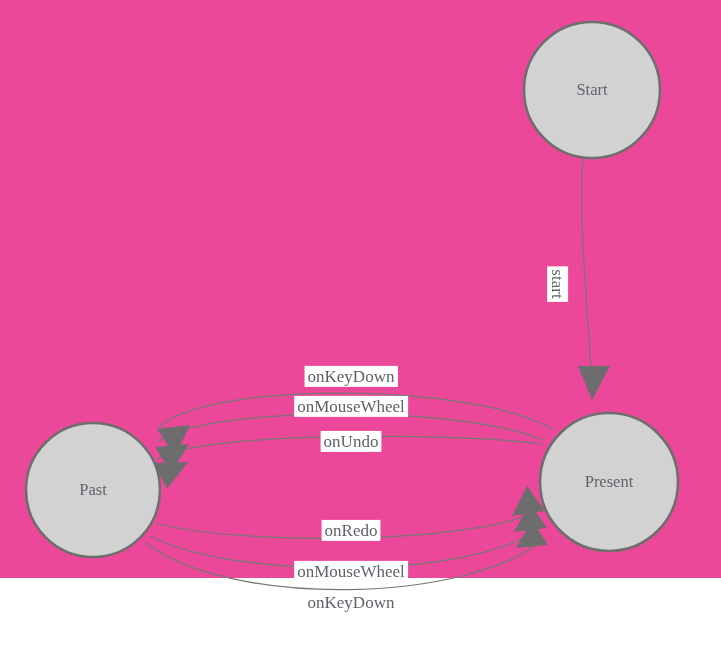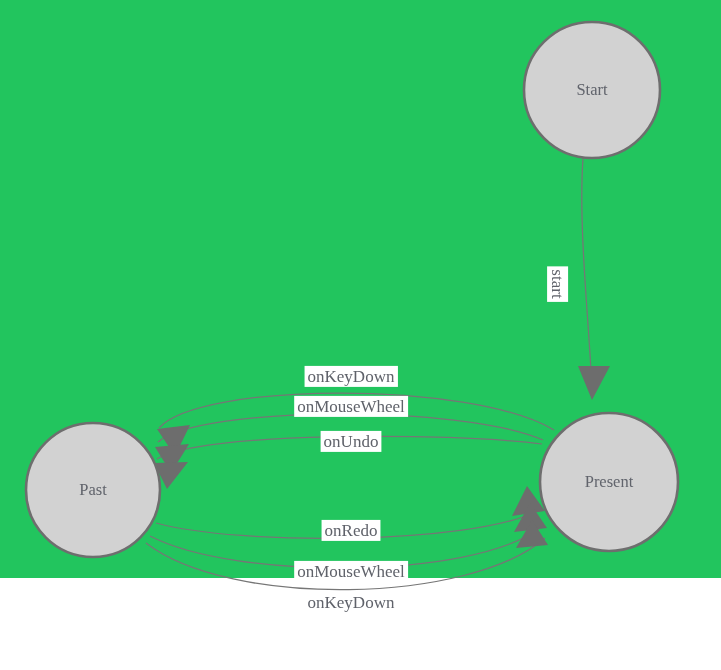--- a/index.html
+++ b/index.html
@@ -11,21 +11,21 @@
   body {
     width: 721px;
     height: 670px;
     overflow: hidden;
     font-family: "Liberation Serif", "DejaVu Serif", serif;
   }
   #diagram-root {
     position: relative;
     width: 721px;
     height: 578px;
-    background: #22c55e;
+    background: #ec4899;
   }
   svg#state-diagram {
     display: block;
     width: 721px;
     height: 670px;
   }
   .node-circle {
     fill: #d2d2d2;
     stroke: #6e6e6e;
     stroke-width: 2.6;

